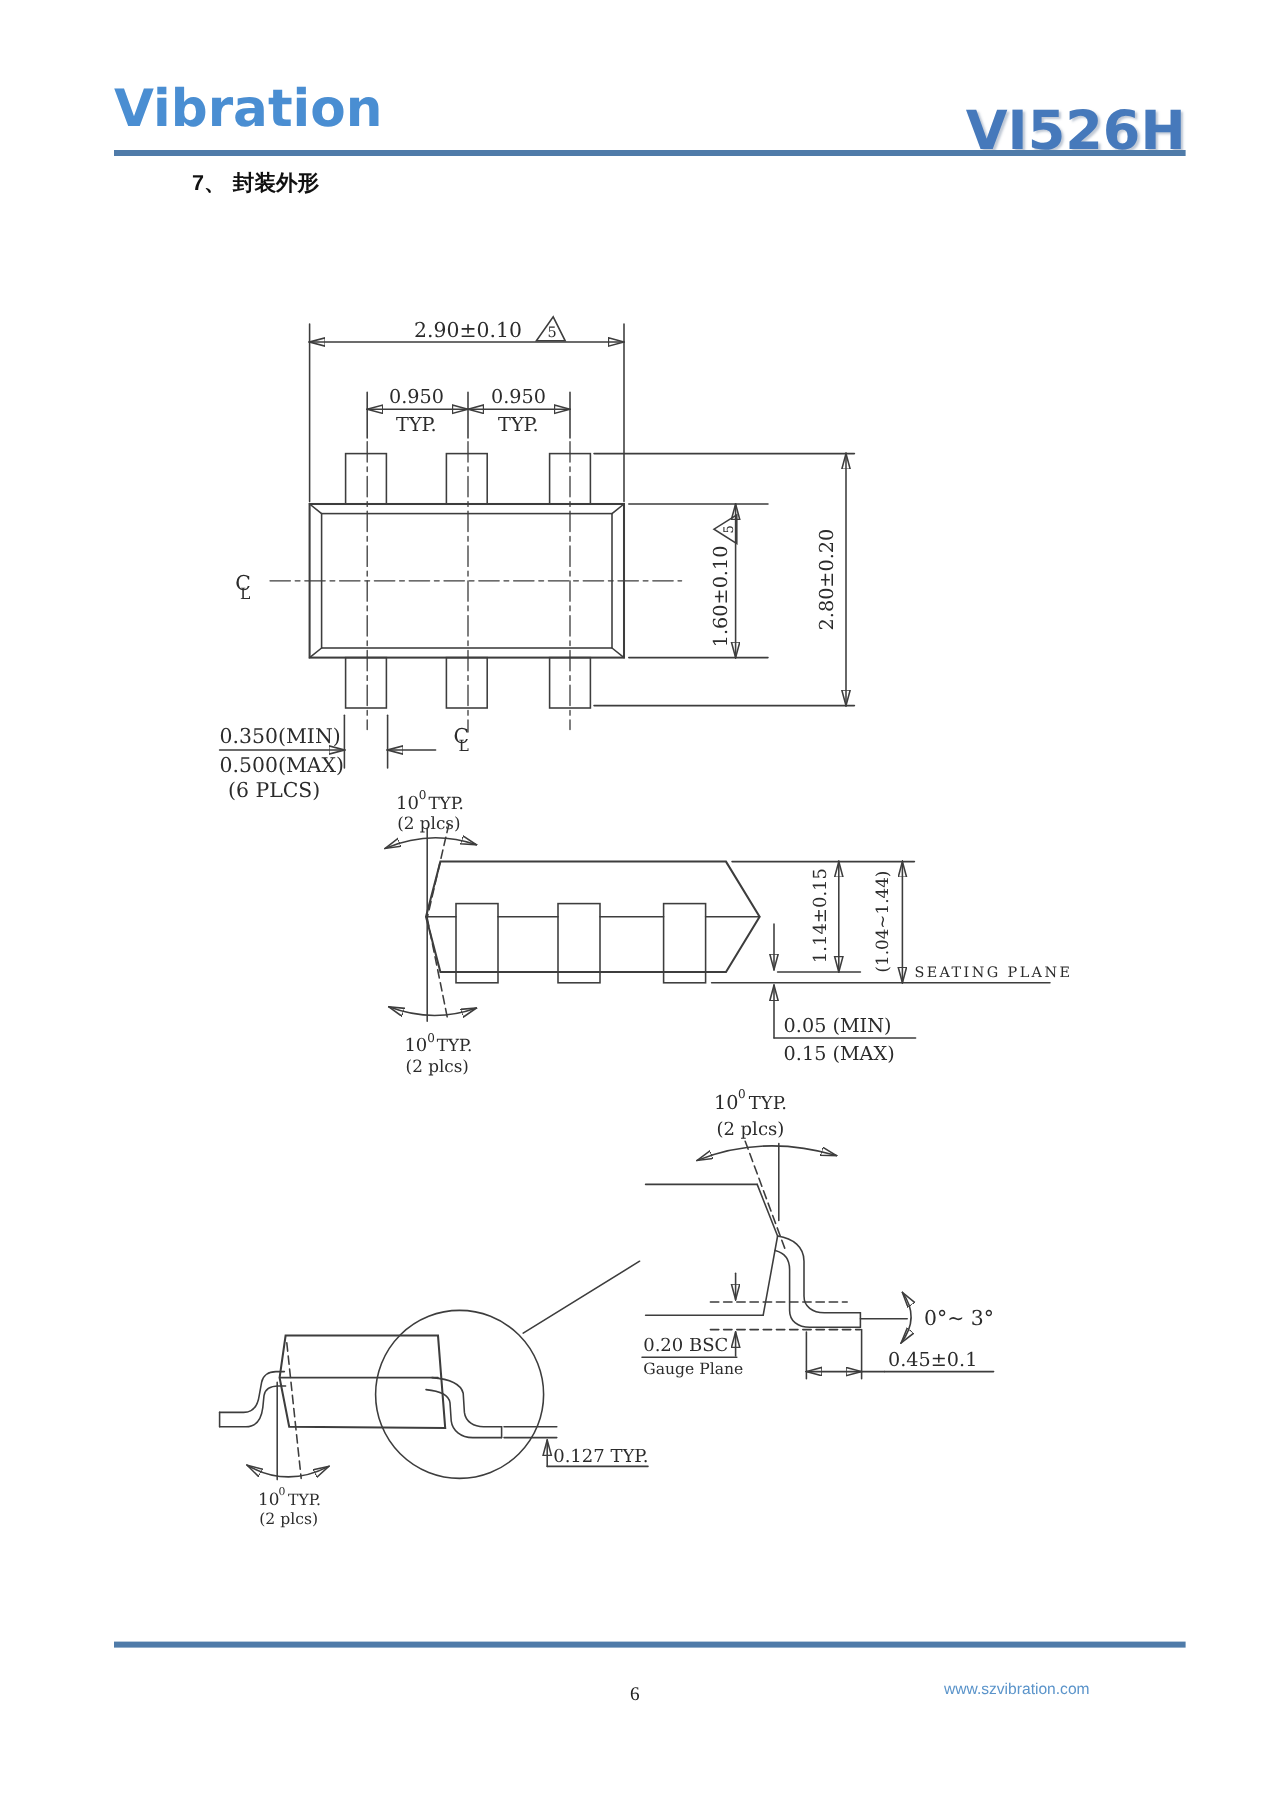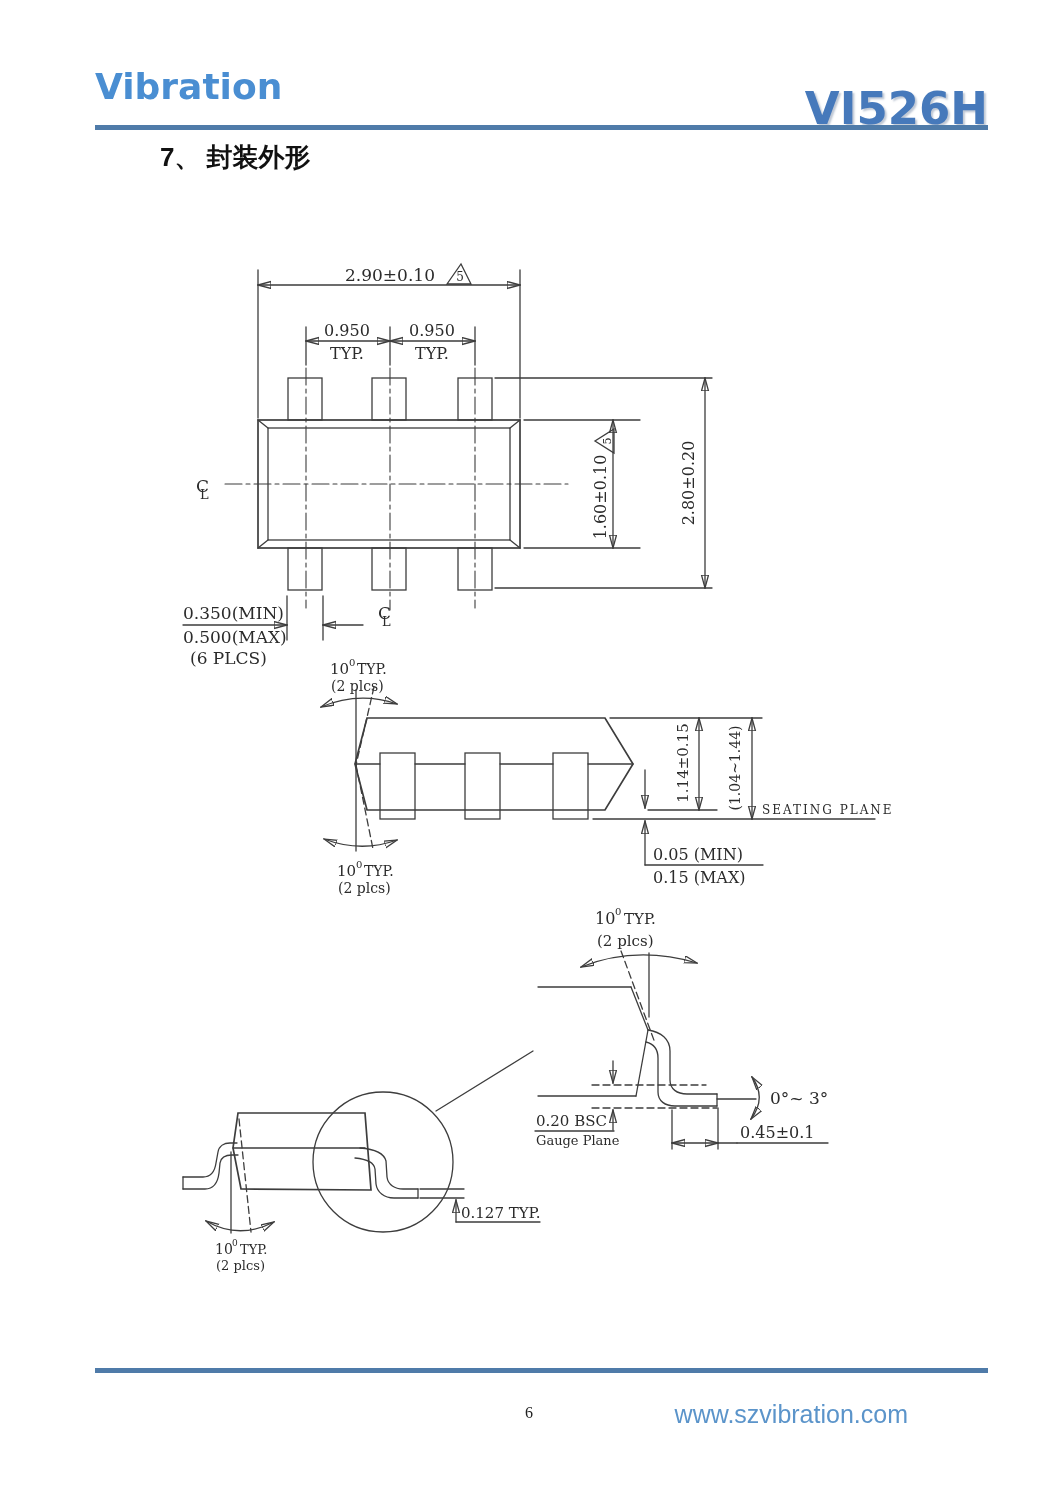--- a/index.html
+++ b/index.html
@@ -1,31 +1,31 @@
 <!DOCTYPE html>
 <html><head>
 <meta charset="utf-8">
 <style>
   html,body{margin:0;padding:0;background:#ffffff;}
   .page{position:relative;width:1060px;height:1500px;background:#ffffff;overflow:hidden;
         font-family:"Liberation Sans",sans-serif;border-right:2px solid #e8e8e8;}
-  .logo{position:absolute;left:95px;top:66px;font-size:36px;font-weight:bold;
+  .logo{position:absolute;left:95px;top:66px;font-size:43px;font-weight:bold;
         color:#4a8ed2;letter-spacing:0px;font-family:"DejaVu Sans",sans-serif;}
   .part-number{position:absolute;right:72px;top:82px;font-size:45px;font-weight:bold;
         color:#4679bb;text-shadow:2px 2px 2px rgba(110,130,160,0.45);
         font-family:"DejaVu Sans",sans-serif;}
   .rule{position:absolute;left:95px;width:893px;height:5px;background:#4f7ba9;}
   .rule.top{top:125px;}
   .rule.bottom{top:1368px;}
-  .section-title{position:absolute;left:160px;top:140px;font-size:26px;font-weight:bold;color:#111;}
+  .section-title{position:absolute;left:160px;top:140px;font-size:18px;font-weight:bold;color:#111;}
   .section-title .num{font-family:"Liberation Sans",sans-serif;margin-right:6px;}
   .intro{position:absolute;left:238px;top:206px;font-size:18px;color:#1a1a1a;}
   .page-number{position:absolute;left:514px;top:1404px;width:30px;text-align:center;
         font-size:16px;color:#222;font-family:"Liberation Serif",serif;}
-  .website{position:absolute;right:152px;top:1400px;font-size:25px;color:#5b94ca;}
+  .website{position:absolute;right:152px;top:1400px;font-size:13px;color:#5b94ca;}
   svg.drawing{position:absolute;left:0;top:250px;}
   svg.drawing line,svg.drawing path,svg.drawing rect,svg.drawing polygon,svg.drawing circle{
         stroke:#3d3d3d;fill:none;stroke-width:1.3;stroke-linecap:round;}
   svg.drawing .thick{stroke-width:1.7;}
   svg.drawing .dash{stroke-dasharray:7 4;}
   svg.drawing .cdash{stroke-dasharray:17 4 4 4;stroke-width:1.1;}
   svg.drawing text{fill:#2b2b2b;stroke:none;font-family:"DejaVu Serif",serif;}
   svg.drawing text.mid{text-anchor:middle;}
   svg.drawing text.sp{letter-spacing:2px;}
 </style>

